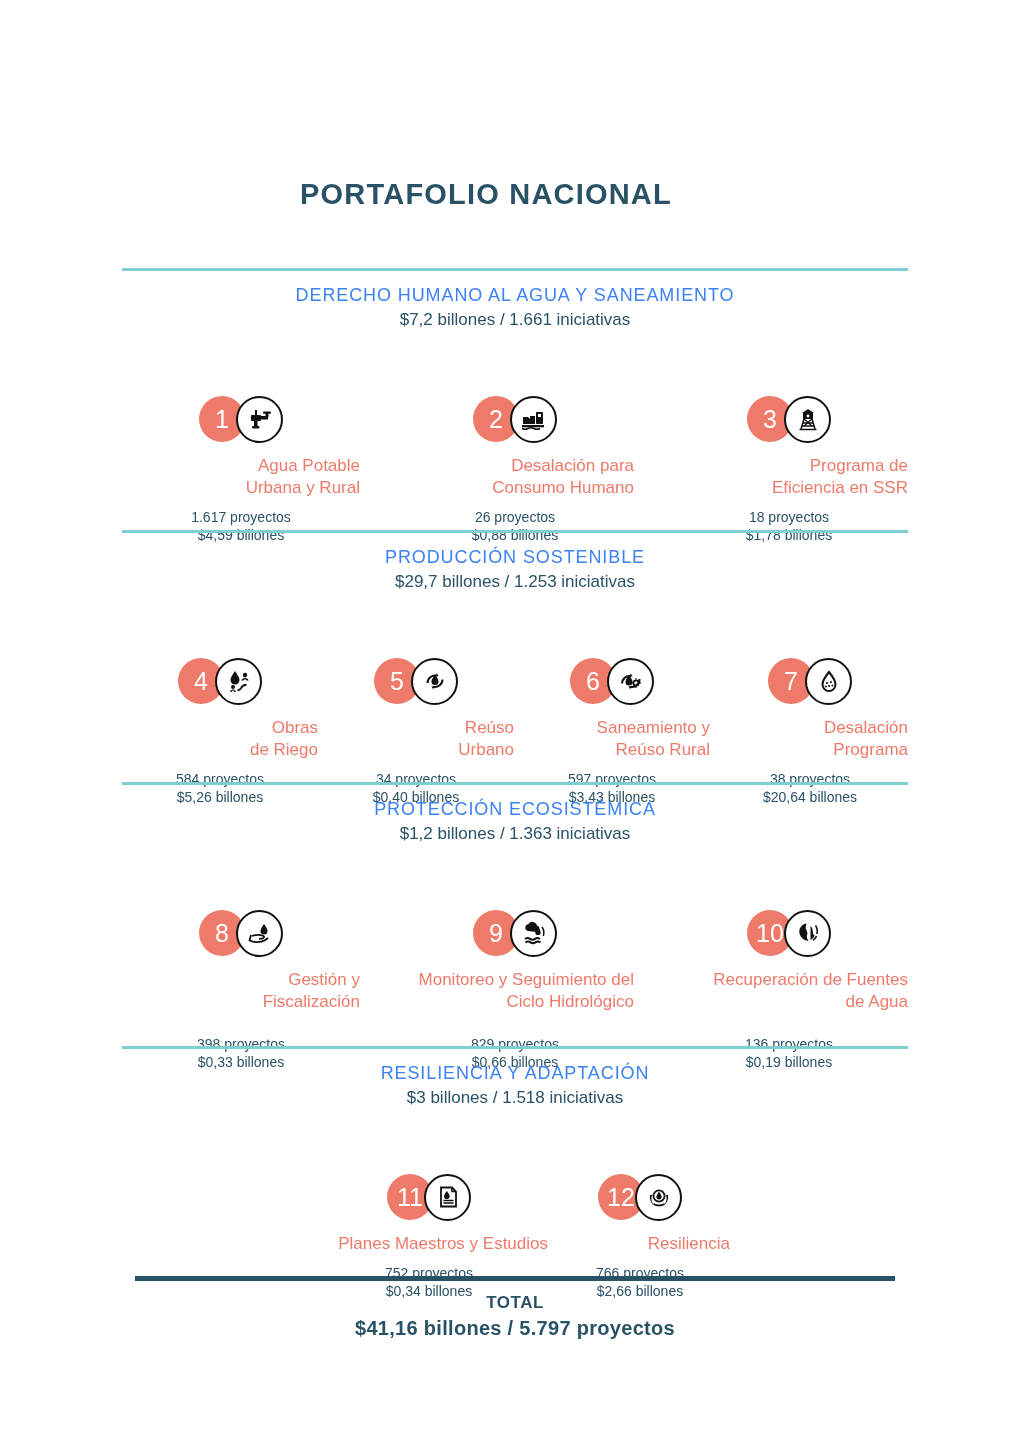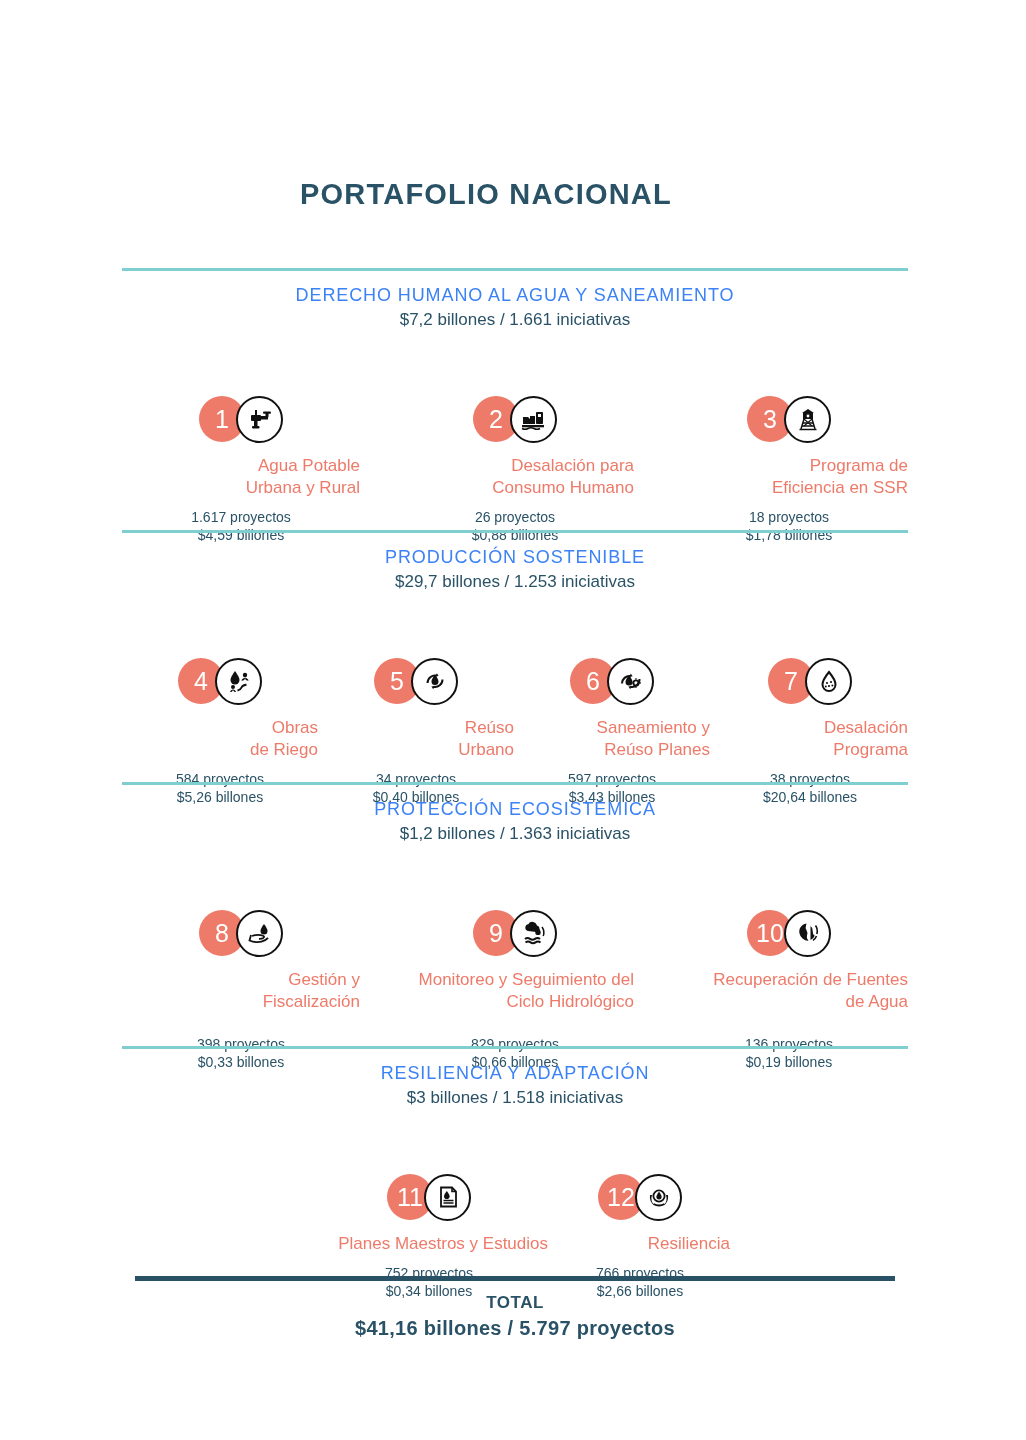--- a/index.html
+++ b/index.html
@@ -303,21 +303,21 @@
               <path d="M20 13.6 L20 12.2 M20 21.8 L20 20.4 M23.4 17 L24.8 17 M15.2 17 L16.6 17" stroke="#111" stroke-width="1.4"></path>
               <path d="M6 17.5 a7.5 7.5 0 0 1 8.5-7.4" stroke="#111" stroke-width="2" fill="none"></path>
               <path d="M14.8 7.6 L16.6 10.3 L13.4 11 Z" fill="#111"></path>
               <path d="M23.5 13 a7.5 7.5 0 0 1-9 7.8" stroke="#111" stroke-width="2" fill="none"></path>
               <path d="M14.2 23.3 L12.4 20.6 L15.6 19.9 Z" fill="#111"></path>
             </svg>
           </div>
         </div>
         <div class="item-title">
           <div>Saneamiento y</div>
-          <div>Reúso Planes</div>
+          <div>Reúso Rural</div>
         </div>
         <div class="item-stats">
           <div>597 proyectos</div>
           <div>$3,43 billones</div>
         </div>
       </div>
 
       <div class="item" style="left:590px; top:62px; width:196px;">
         <div class="badges">
           <div class="num-circle">7</div>

